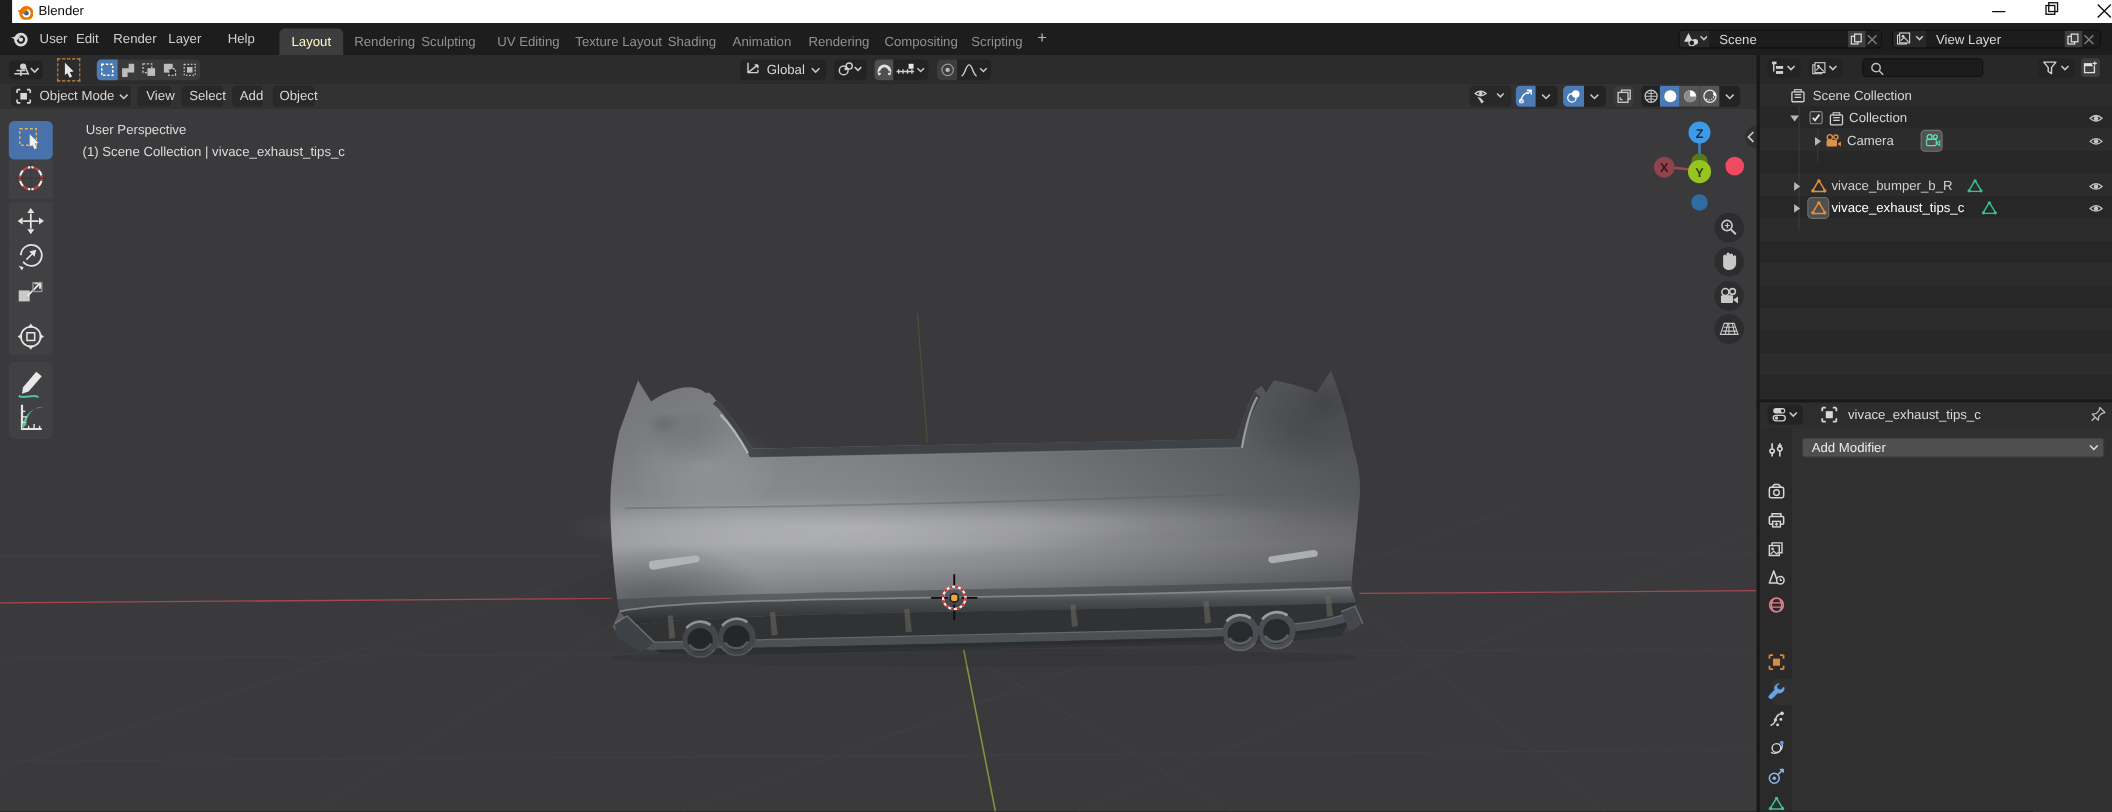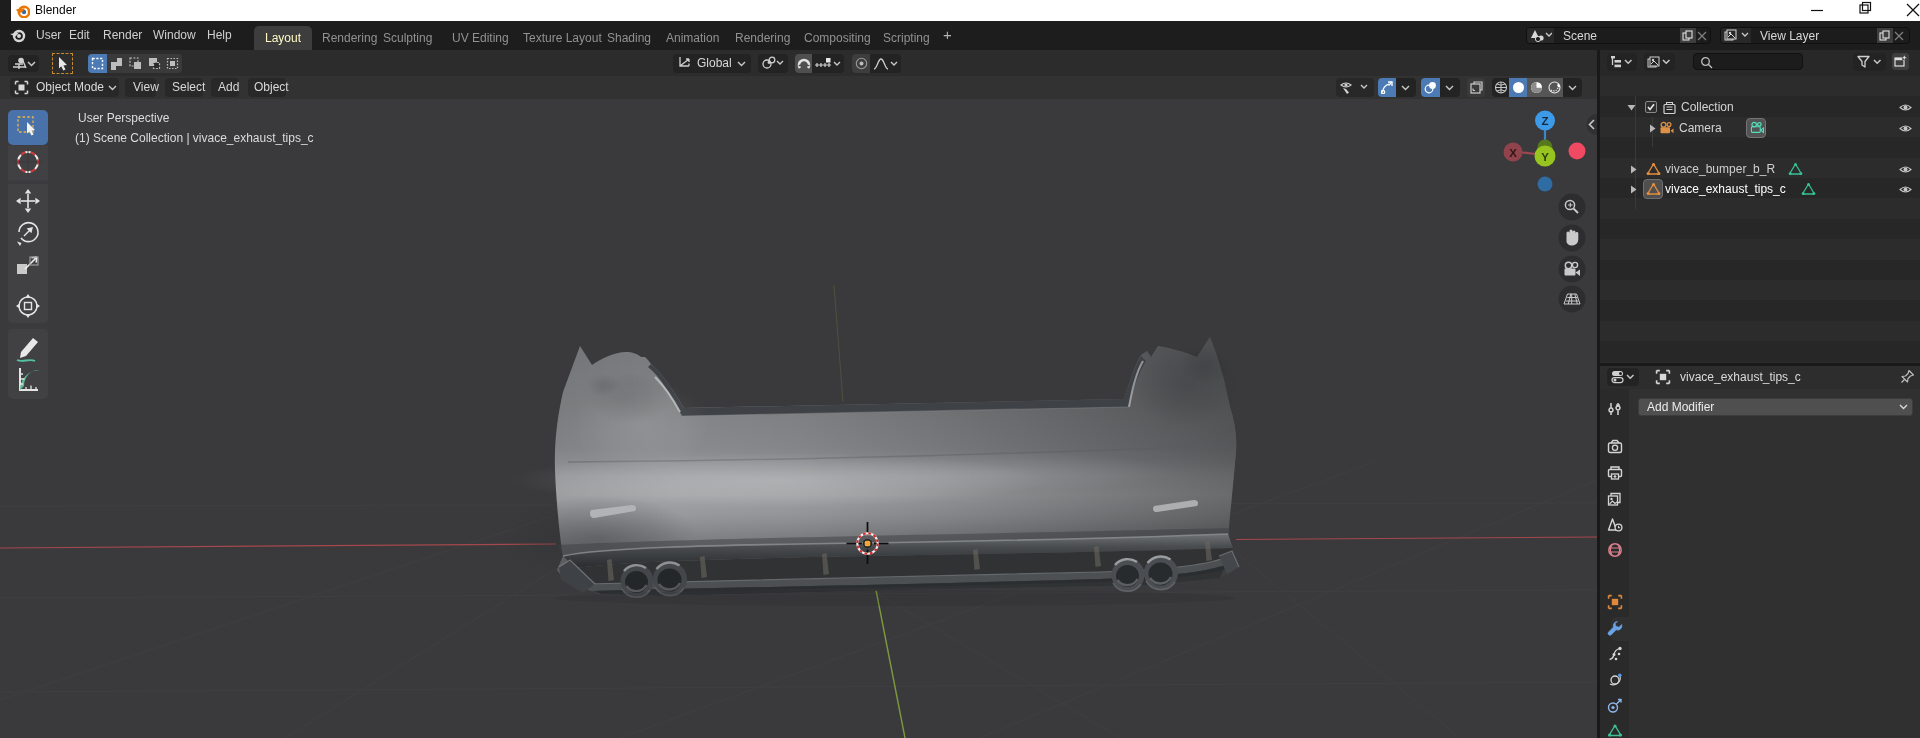--- a/index.html
+++ b/index.html
@@ -52,21 +52,21 @@
 
 <div class="abs" id="menubar">
   <svg class="abs" style="left:9px;top:6px" width="18" height="17" viewBox="0 0 18 17">
     <circle cx="10" cy="9" r="5" fill="none" stroke="#d8d8d8" stroke-width="2.4"></circle>
     <circle cx="10" cy="9" r="2" fill="#d8d8d8"></circle>
     <path d="M1 7 L10 5.5 L6.5 9.5 Z" fill="#d8d8d8"></path>
   </svg>
   <div class="menuitem" style="left:36px">User</div>
   <div class="menuitem" style="left:69px">Edit</div>
   <div class="menuitem" style="left:103px">Render</div>
-  <div class="menuitem" style="left:153px">Window</div>
+  <div class="menuitem" style="left:153px">Layer</div>
   <div class="menuitem" style="left:207px">Help</div>
   <div class="wstab active" style="left:254px">Layout</div>
   <div class="wstab" style="left:311px">Rendering</div>
   <div class="wstab" style="left:372px">Sculpting</div>
   <div class="wstab" style="left:441px">UV Editing</div>
   <div class="wstab" style="left:512px">Texture Layout</div>
   <div class="wstab" style="left:596px">Shading</div>
   <div class="wstab" style="left:655px">Animation</div>
   <div class="wstab" style="left:724px">Rendering</div>
   <div class="wstab" style="left:793px">Compositing</div>
@@ -590,20 +590,28 @@
       <rect x="1" y="3" width="9" height="2.2" fill="#e0e0e0"></rect>
       <circle cx="10.3" cy="2.7" r="2.5" fill="#3e3e3e"></circle>
       <path d="M10.3 0.8 v3.8 M8.4 2.7 h3.8" stroke="#e0e0e0" stroke-width="1.1"></path>
     </svg>
   </div>
   <div id="outliner">
 
     <div class="abs" style="left:35px;top:20px;width:1px;height:113px;background:#3a3a3a"></div>
     <div class="abs" style="left:52px;top:41px;width:1px;height:30px;background:#3a3a3a"></div>
 
+    <div class="orow" style="top:1px">
+      <svg class="abs" style="left:27px;top:3px" width="15" height="15" viewBox="0 0 15 15">
+        <rect x="2" y="3.5" width="11" height="9" rx="1" fill="none" stroke="#d0d0d0" stroke-width="1.2"></rect>
+        <path d="M4.5 6 h6 M4.5 8.5 h6" stroke="#d0d0d0" stroke-width="1.1"></path>
+        <rect x="4.5" y="1.5" width="6" height="2" fill="#2c2c2c" stroke="#d0d0d0" stroke-width="1"></rect>
+      </svg>
+      <div class="lbl" style="left:48px;color:#d4d4d4">Scene Collection</div>
+    </div>
 
     <div class="orow" style="top:21.4px">
       <svg class="abs" style="left:27px;top:7px" width="9" height="7" viewBox="0 0 9 7">
             <path d="M0.5 1 h8 L4.5 6.5 Z" fill="#b8b8b8"></path>
           </svg>
       <div class="abs" style="left:45px;top:4px;width:12px;height:12px;background:#2e2e2e;border:1px solid #888;border-radius:2px;box-sizing:border-box">
         <svg class="abs" style="left:1px;top:1px" width="8" height="8" viewBox="0 0 8 8">
               <path d="M1 4 l2 2.4 L7 1.2" stroke="#e8e8e8" stroke-width="1.6" fill="none"></path>
             </svg>
       </div>

